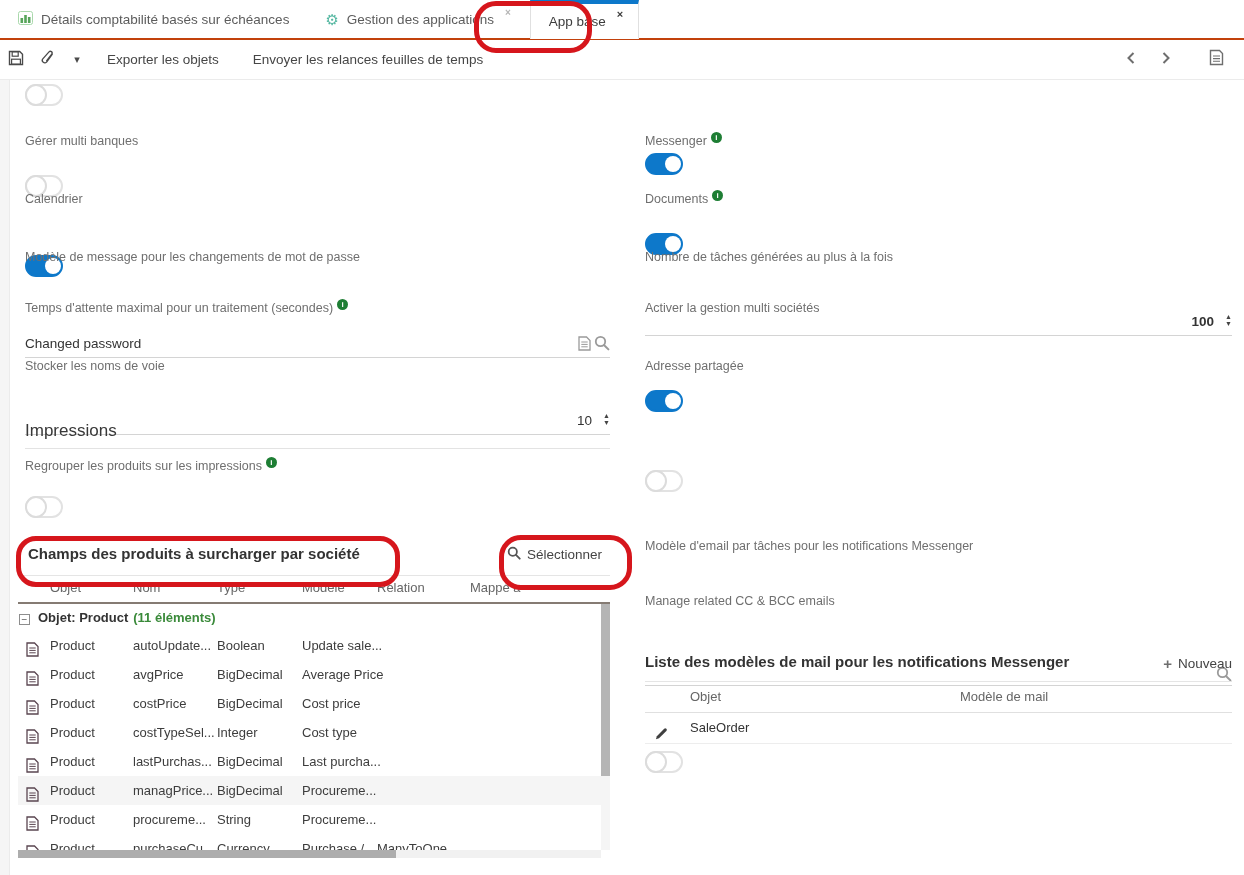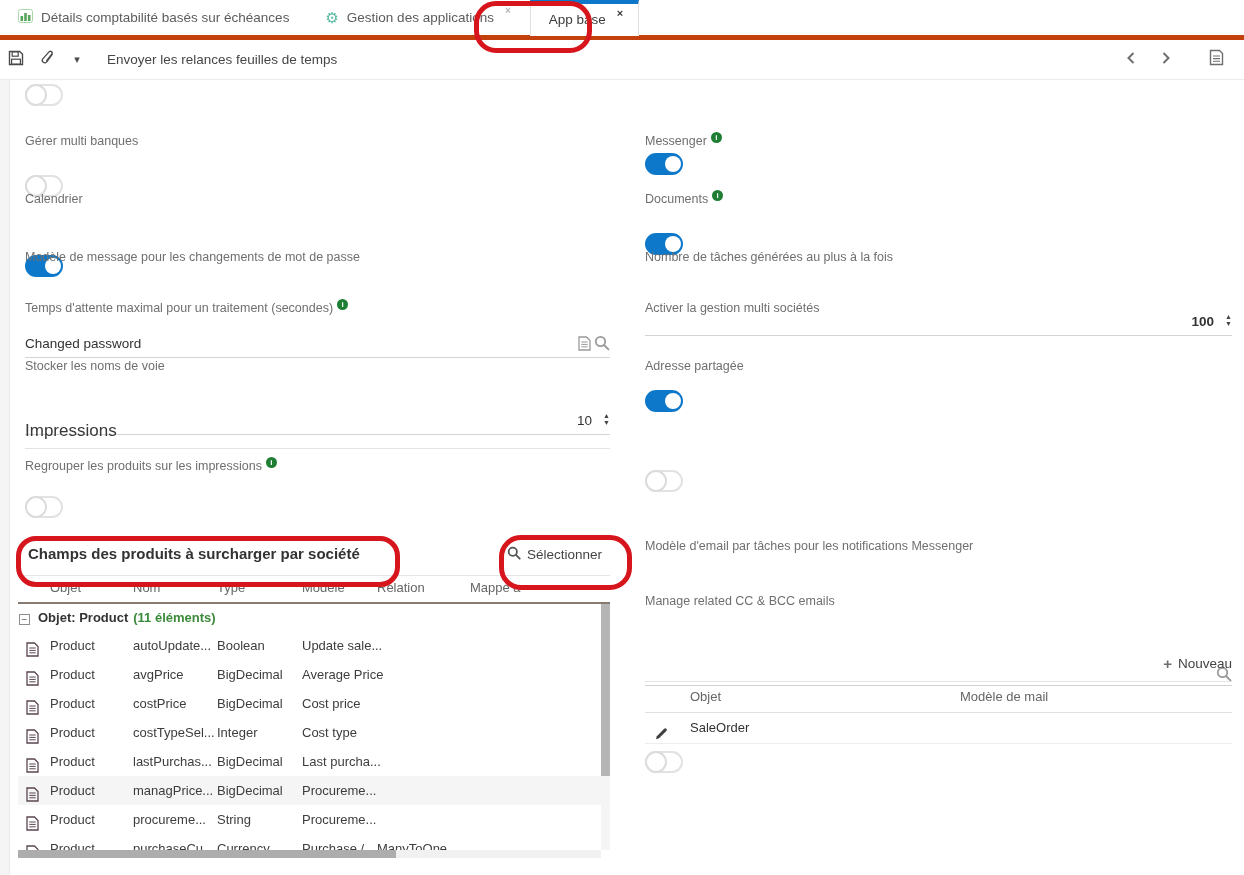--- a/index.html
+++ b/index.html
@@ -1,21 +1,21 @@
 <!DOCTYPE html>
 <html><head>
 <meta charset="utf-8">
 <style>
   html,body{margin:0;padding:0;}
   body{width:1244px;height:875px;overflow:hidden;background:#fff;
        font-family:"Liberation Sans","DejaVu Sans",sans-serif;color:#444;}
   #app{position:relative;width:1244px;height:875px;background:#fff;}
 
   
-  .tabbar{display:flex;align-items:stretch;height:40px;border-bottom:5px solid #c2410c;box-sizing:border-box;background:#fff;}
+  .tabbar{display:flex;align-items:stretch;height:40px;border-bottom:2px solid #c2410c;box-sizing:border-box;background:#fff;}
   .tab{display:flex;align-items:center;gap:8px;padding:0 18px;font-size:13.5px;color:#5c5c5c;cursor:pointer;box-sizing:border-box;}
   .tab .tab-close{position:relative;top:-7px;left:3px;font-size:10px;font-weight:bold;color:#b5b5b5;}
   .tab.active{background:#fff;border:1px solid #e0e0e0;border-top:4px solid #0d78ca;border-bottom:1px solid #fff;margin-bottom:-1px;color:#3c3c3c;z-index:2;margin-left:4px;}
   .tab.active .tab-close{color:#3a3a3a;font-size:11px;}
   .gear-glyph{color:#56b8a2;font-size:15px;line-height:1;}
 
   
   .toolbar{display:flex;align-items:center;height:40px;border-bottom:1px solid #ebebeb;box-sizing:border-box;background:#fff;}
   .tb-icon{width:32px;height:40px;display:flex;align-items:center;justify-content:center;cursor:pointer;}
   .tb-caret{font-size:11px;color:#4a4a4a;width:26px;text-align:center;cursor:pointer;}
@@ -131,20 +131,21 @@
       </span>
     </div>
     <div class="tb-icon">
       <span>
         <svg width="14" height="16" viewBox="0 0 14 16">
             <path d="M11.2 4.3 5.8 11.8a2.5 2.5 0 0 1-4-3L8 1.9a1.8 1.8 0 0 1 2.9 2.1L5.7 10.7" fill="none" stroke="#4a4a4a" stroke-width="1.3" stroke-linecap="round"></path>
           </svg>
       </span>
     </div>
     <div class="tb-caret">▾</div>
+    <div class="tb-btn">Exporter les objets</div>
     <div class="tb-btn">Envoyer les relances feuilles de temps</div>
     <div class="tb-right">
       <div class="tb-icon">
         <span><svg width="11" height="14" viewBox="0 0 11 14">
               <path d="M8.5 2 3.5 7l5 5" fill="none" stroke="#6e6e6e" stroke-width="2"></path>
             </svg></span>
       </div>
       <div class="tb-icon">
         <span><svg width="11" height="14" viewBox="0 0 11 14">
               <path d="M2.5 2 7.5 7l-5 5" fill="none" stroke="#6e6e6e" stroke-width="2"></path>
@@ -378,20 +379,21 @@
         </span>
       </div>
 
       <div class="field-label abs" style="top:514px;left:0;">Manage related CC &amp; BCC emails</div>
       <div class="toggle abs" style="top:533px;left:0;">
           <span class="knob"></span>
         </div>
 
       <div class="abs" style="top:570px;left:0;width:587px;">
         <div class="panel-title-row" style="height:32px;">
+          <div class="panel-title" style="position:absolute;left:0;top:3px;">Liste des modèles de mail pour les notifications Messenger</div>
           <div class="panel-action" style="top:5px;right:0;">
             <span class="plus-glyph">+</span>
             <span>Nouveau</span>
           </div>
         </div>
         <div class="mail-head">
           <span class="m-objet">Objet</span>
           <span class="m-modele">Modèle de mail</span>
         </div>
         <div class="mail-row">

